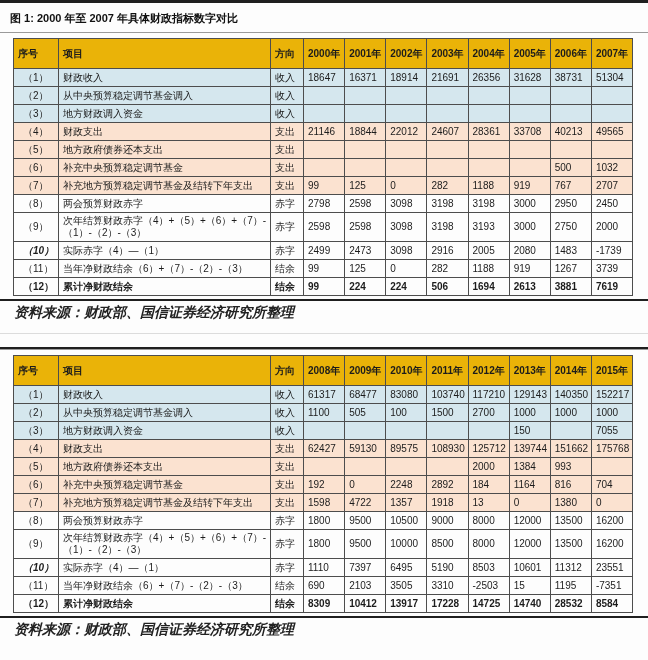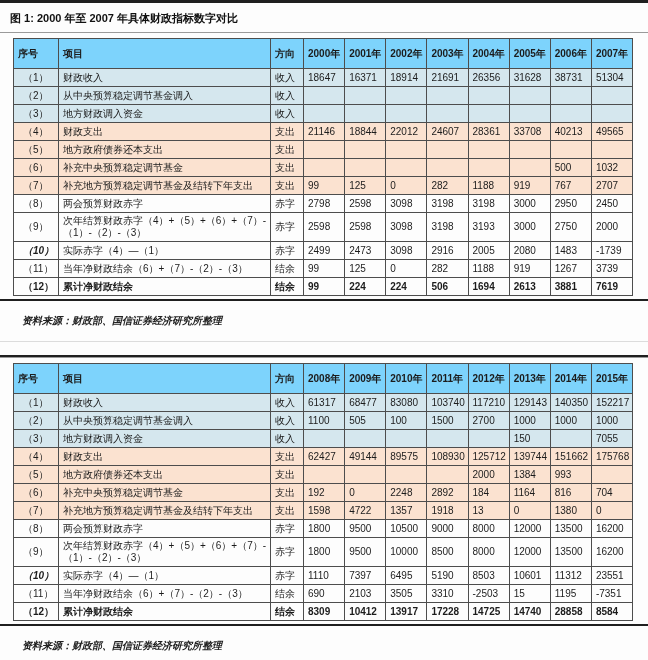--- a/index.html
+++ b/index.html
@@ -20,35 +20,35 @@
   table.ftable{
     width:620px;border-collapse:collapse;table-layout:fixed;
     font-size:10px;color:var(--text,#1c1c1c);
   }
   .ftable th,.ftable td{
     border:1px solid var(--table-border,#4d4d4d);
     box-sizing:border-box;
     padding:2px 2px 2px 4px;text-align:left;vertical-align:middle;
     overflow:hidden;line-height:12px;
   }
-  .ftable thead th{height:30px;font-weight:bold;background:#7dd3fc;}
+  .ftable thead th{height:30px;font-weight:bold;background:#eab308;}
   .ftable tbody td{height:18px;}
   .ftable th:nth-child(1){width:45px;}
   .ftable th:nth-child(2){width:212px;}
   .ftable th:nth-child(3){width:33px;}
   .ftable td:nth-child(1){padding-left:9px;}
   tr.g-income td{background:var(--income-row,#d7e8ee);}
   tr.g-expense td{background:var(--expense-row,#fce3d1);}
   tr.em-row td{font-weight:bold;}
   td.b{font-weight:bold;font-style:italic;}
   .src{
-    margin:8px;padding:6px 0 6px 14px;
+    margin:0;padding:6px 0 6px 14px;
     font-family:Liberation Serif, serif;
     font-style:italic;font-weight:bold;
-    font-size:10px;line-height:12px;color:#222;
+    font-size:14px;line-height:12px;color:#222;
   }
   .fig-gap{height:13px;}
 </style>
 </head>
 <body>
 
 <div class="rule-thick"></div>
 
 <section>
   <h2 class="fig-title">图 1: 2000 年至 2007 年具体财政指标数字对比</h2>
@@ -295,21 +295,21 @@
             <td></td>
             <td>150</td>
             <td></td>
             <td>7055</td>
           </tr>
           <tr class="g-expense">
             <td>（4）</td>
             <td>财政支出</td>
             <td>支出</td>
             <td>62427</td>
-            <td>49144</td>
+            <td>59130</td>
             <td>89575</td>
             <td>108930</td>
             <td>125712</td>
             <td>139744</td>
             <td>151662</td>
             <td>175768</td>
           </tr>
           <tr class="g-expense">
             <td>（5）</td>
             <td>地方政府债券还本支出</td>
@@ -404,21 +404,21 @@
           <tr class="g-balance em-row">
             <td>（12）</td>
             <td>累计净财政结余</td>
             <td>结余</td>
             <td>8309</td>
             <td>10412</td>
             <td>13917</td>
             <td>17228</td>
             <td>14725</td>
             <td>14740</td>
-            <td>28858</td>
+            <td>28532</td>
             <td>8584</td>
           </tr>
         </tbody>
       </table>
   </div>
   <div class="rule-med" style="margin-top:3px;"></div>
   <p class="src">资料来源：财政部、国信证券经济研究所整理</p>
 </section>
 
 </body></html>

